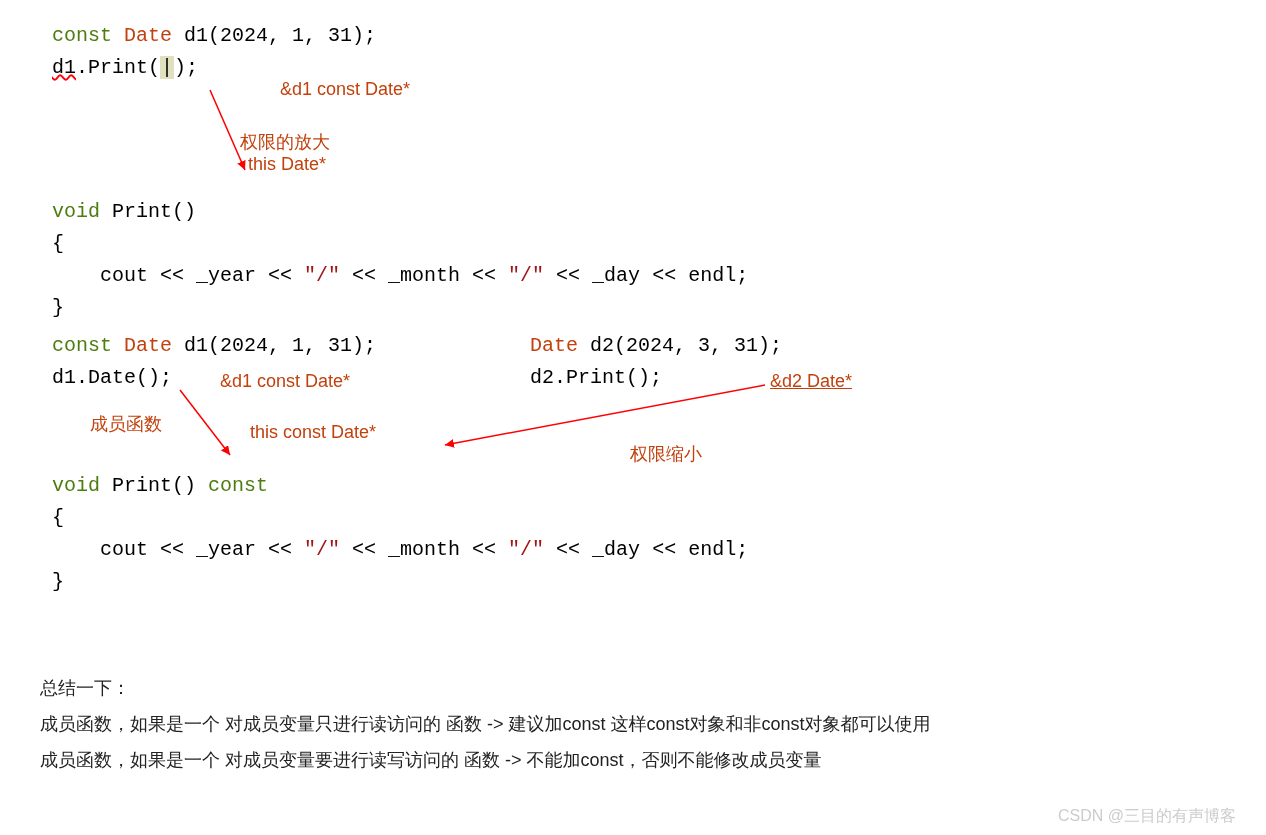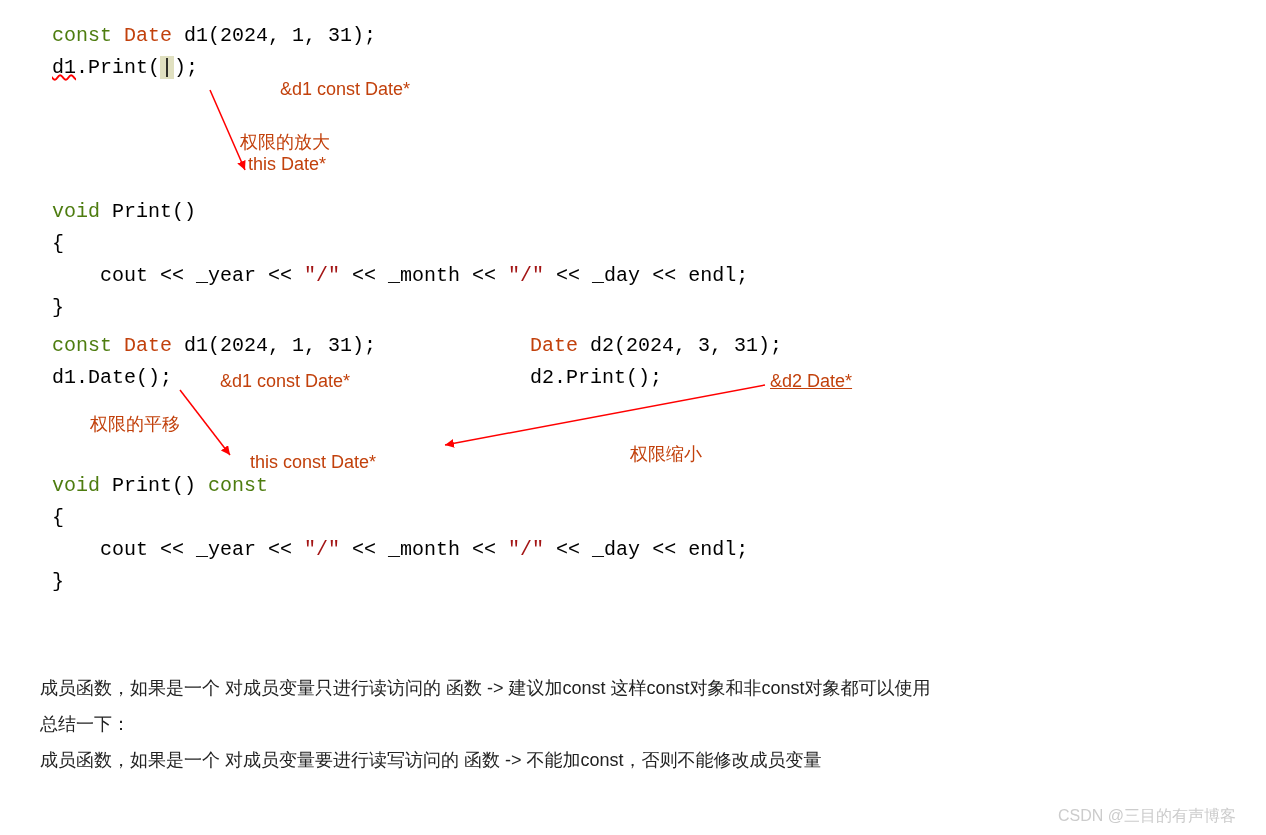--- a/index.html
+++ b/index.html
@@ -105,22 +105,22 @@
     <div>
       <span class="type-teal">Date</span><span> d2(2024, 3, 31);</span>
     </div>
     <div>
       <span>d2.Print();</span>
     </div>
   </div>
 
   <span class="annotation-abs" style="left:730px; top:37px;text-decoration:underline;">&amp;d2  Date*</span>
 
-  <span class="annotation-abs" style="left:50px; top:80px;">权限的平移</span>
-  <span class="annotation-abs" style="left:210px; top:118px;">this  const Date*</span>
+  <span class="annotation-abs" style="left:50px; top:80px;">成员函数</span>
+  <span class="annotation-abs" style="left:210px; top:88px;">this  const Date*</span>
   <span class="annotation-abs" style="left:590px; top:110px;">权限缩小</span>
 
   <svg class="arrow" style="left:130px; top:55px;" width="80" height="80">
     <defs>
         <marker id="ah2" markerWidth="8" markerHeight="8" refX="6" refY="3" orient="auto">
           <path d="M0,0 L6,3 L0,6 Z" fill="#ff0000"></path>
         </marker>
       </defs>
     <line x1="10" y1="5" x2="60" y2="70" stroke="#ff0000" stroke-width="1.5" marker-end="url(#ah2)"></line>
   </svg>
@@ -140,18 +140,18 @@
     </div>
     <div style="padding-left:12px;">{</div>
     <div style="padding-left:60px;">
       <span>cout &lt;&lt; _year &lt;&lt; </span><span class="str-red">"/"</span><span> &lt;&lt; _month &lt;&lt; </span><span class="str-red">"/"</span><span> &lt;&lt; _day &lt;&lt; endl;</span>
     </div>
     <div style="padding-left:12px;">}</div>
   </div>
 </div>
 
 <div class="summary">
+  <div>总结一下：</div>
   <div>成员函数，如果是一个 对成员变量只进行读访问的 函数 -&gt; 建议加const   这样const对象和非const对象都可以使用</div>
-  <div>总结一下：</div>
   <div>成员函数，如果是一个 对成员变量要进行读写访问的 函数 -&gt; 不能加const，否则不能修改成员变量</div>
 </div>
 
 <div class="watermark">CSDN @三目的有声博客</div>
 
 </body></html>

